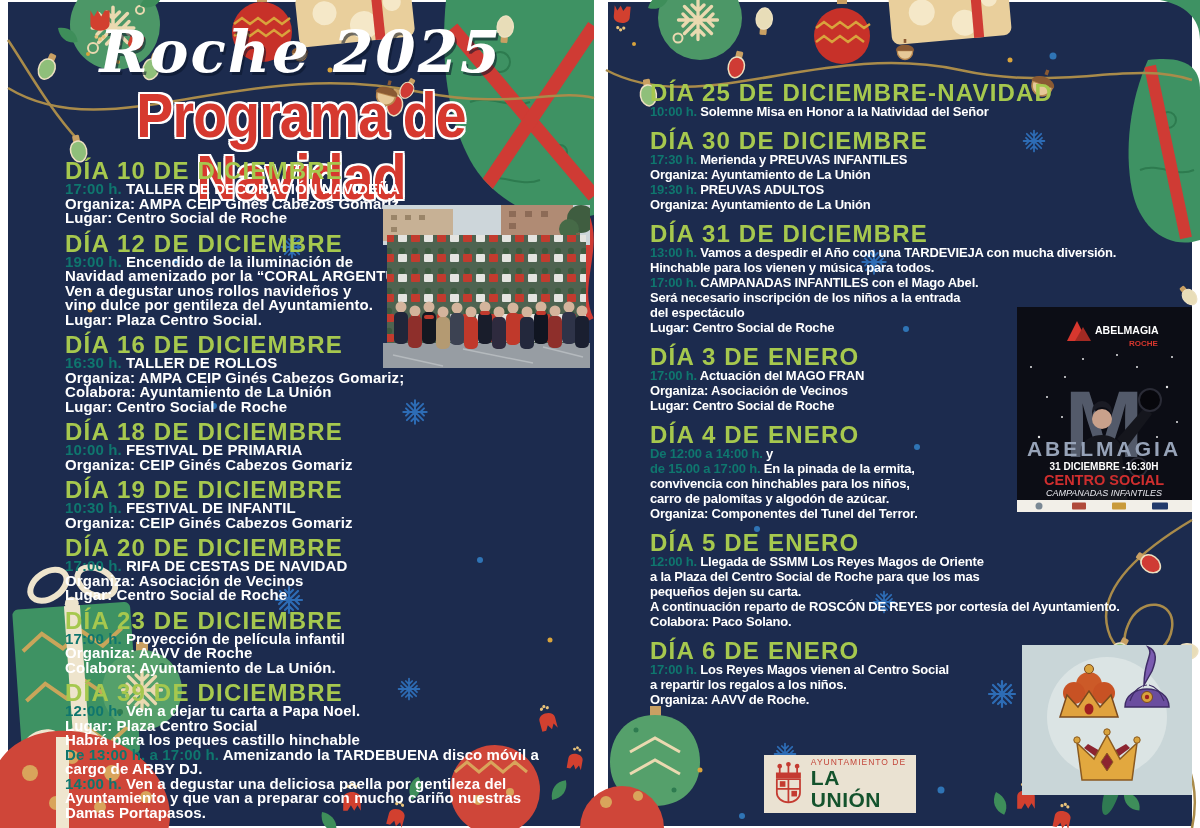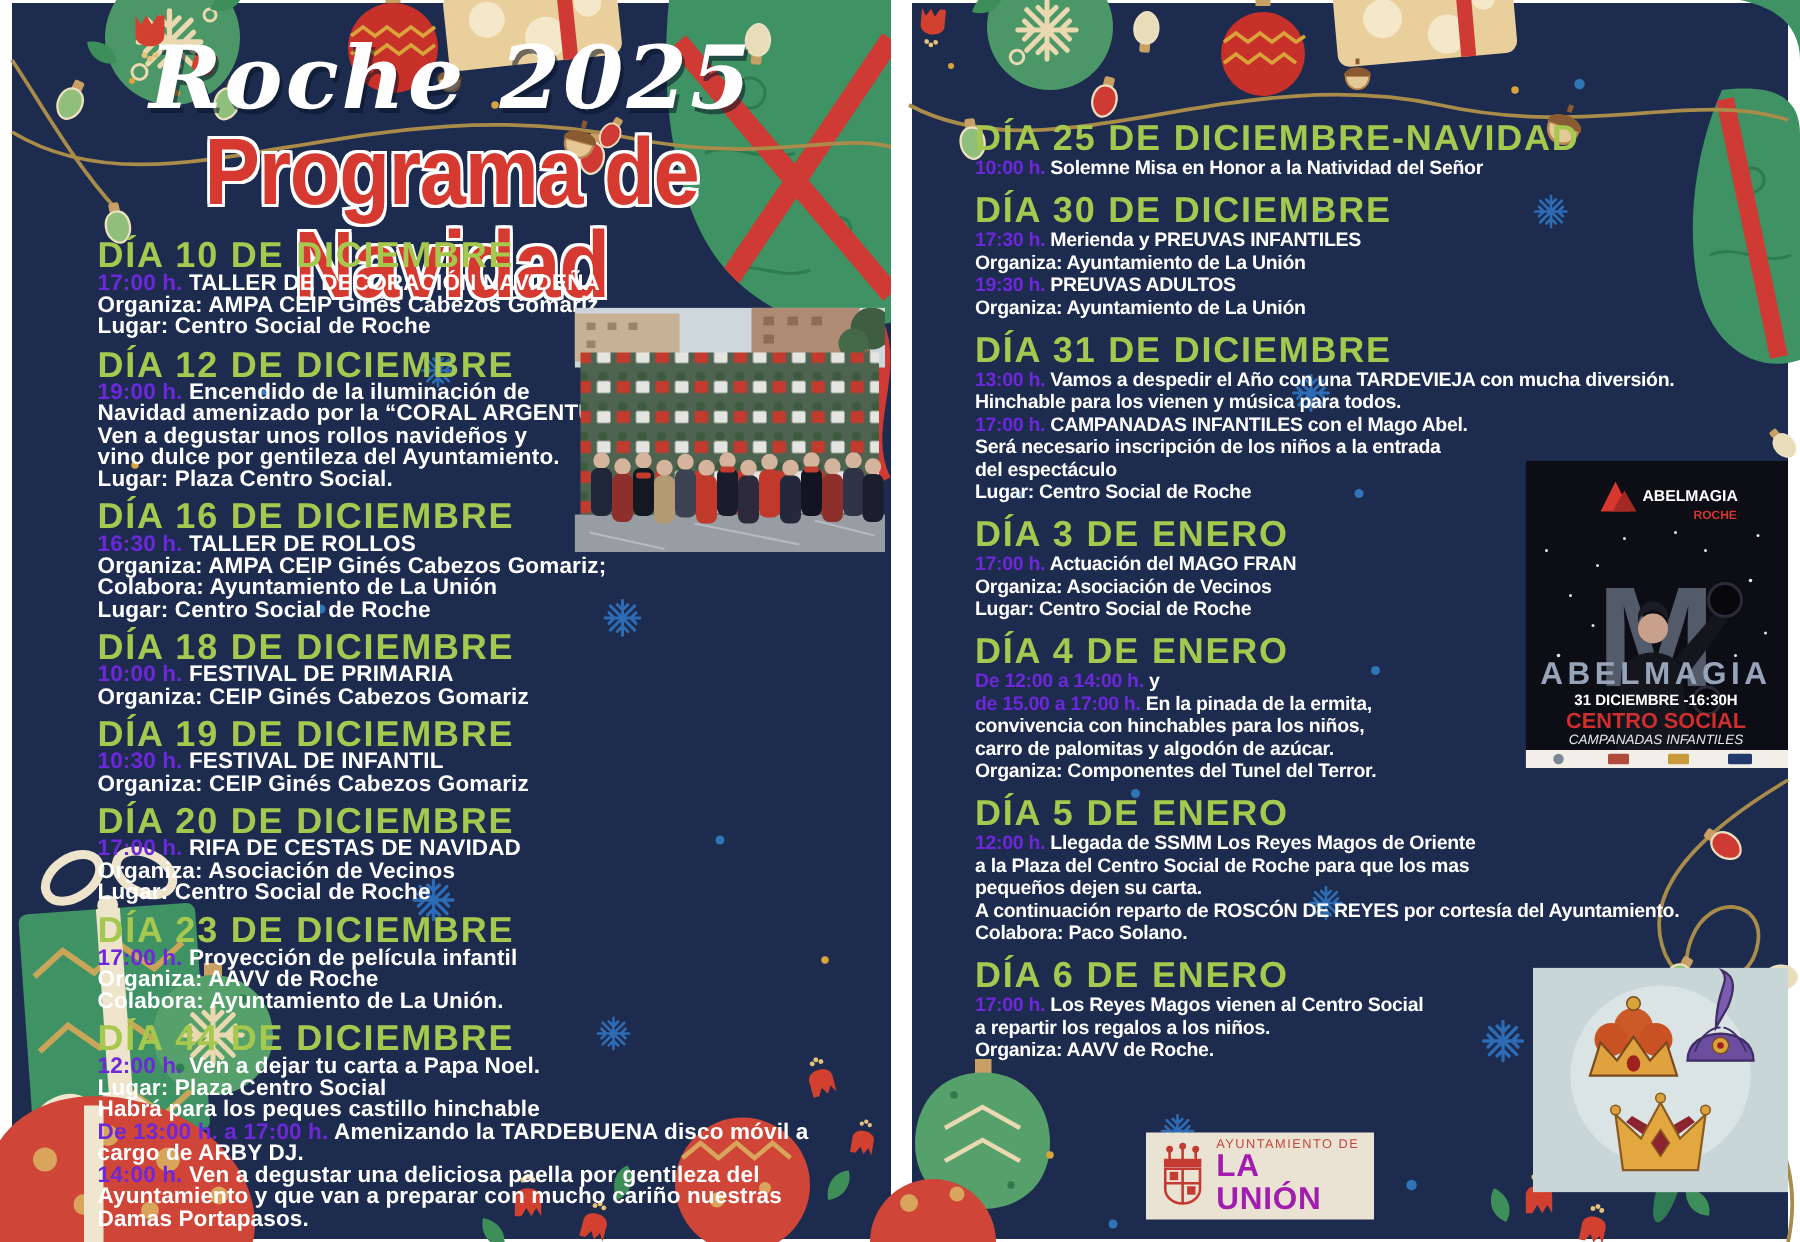--- a/index.html
+++ b/index.html
@@ -20,30 +20,30 @@
       0 -2px 0 #fff,0 2px 0 #fff,-2px 0 0 #fff,2px 0 0 #fff;}
   .events{position:absolute;z-index:3;}
   #events-left{left:65px;top:160px;width:525px;}
   #events-right{left:650px;top:82px;width:548px;}
   .event{margin-bottom:7px;}
   #events-right .event{margin-bottom:11px;}
   .day{color:#a6c84e;font-weight:700;font-size:24px;line-height:22px;letter-spacing:1.2px;}
   .line{color:#ffffff;font-weight:700;font-size:15px;line-height:14.5px;
     letter-spacing:.1px;white-space:nowrap;}
   #events-right .line{font-size:13px;line-height:15px;letter-spacing:-.2px;}
-  .time{color:#6d28d9;}
+  .time{color:#0f766e;}
   .txt{color:#ffffff;}
   .photo{left:383px;top:205px;width:207px;height:163px;overflow:hidden;}
   .abel{left:1017px;top:307px;width:210px;height:205px;overflow:hidden;}
   .crowns{left:1022px;top:645px;width:170px;height:150px;overflow:hidden;}
   .launion{left:764px;top:755px;width:152px;height:58px;background:#eae2d2;
     display:flex;align-items:center;box-sizing:border-box;padding:4px 4px 4px 8px;}
   .launion .txtcol{margin-left:6px;}
   .launion .l1{color:#c4473b;font-size:8.5px;letter-spacing:1px;font-weight:400;}
-  .launion .l2{color:#a21caf;font-size:21px;font-weight:700;letter-spacing:.5px;line-height:22px;}
+  .launion .l2{color:#14532d;font-size:21px;font-weight:700;letter-spacing:.5px;line-height:22px;}
 </style>
 </head>
 <body>
 
 <div class="canvas">
 
   <div class="pagebg left"></div>
   <div class="pagebg right"></div>
 
   <svg class="deco" width="1200" height="828" viewBox="0 0 1200 828" aria-hidden="true">
@@ -337,21 +337,21 @@
         <div class="line"><span class="txt">Organiza: Asociación de Vecinos</span></div>
         <div class="line"><span class="txt">Lugar: Centro Social de Roche</span></div>
       </div>
       <div class="event">
         <div class="day">DÍA 23 DE DICIEMBRE</div>
         <div class="line"><span class="time">17:00 h.</span><span class="txt"> Proyección de película infantil</span></div>
         <div class="line"><span class="txt">Organiza: AAVV de Roche</span></div>
         <div class="line"><span class="txt">Colabora: Ayuntamiento de La Unión.</span></div>
       </div>
       <div class="event">
-        <div class="day">DÍA 44 DE DICIEMBRE</div>
+        <div class="day">DÍA 39 DE DICIEMBRE</div>
         <div class="line"><span class="time">12:00 h.</span><span class="txt"> Ven a dejar tu carta a Papa Noel.</span></div>
         <div class="line"><span class="txt">Lugar: Plaza Centro Social</span></div>
         <div class="line"><span class="txt">Habrá para los peques castillo hinchable</span></div>
         <div class="line"><span class="time">De 13:00 h. a 17:00 h.</span><span class="txt"> Amenizando la TARDEBUENA disco móvil a</span></div>
         <div class="line"><span class="txt">cargo de ARBY DJ.</span></div>
         <div class="line"><span class="time">14:00 h.</span><span class="txt"> Ven a degustar una deliciosa paella por gentileza del</span></div>
         <div class="line"><span class="txt">Ayuntamiento y que van a preparar con mucho cariño nuestras</span></div>
         <div class="line"><span class="txt">Damas Portapasos.</span></div>
       </div>
     </div>

